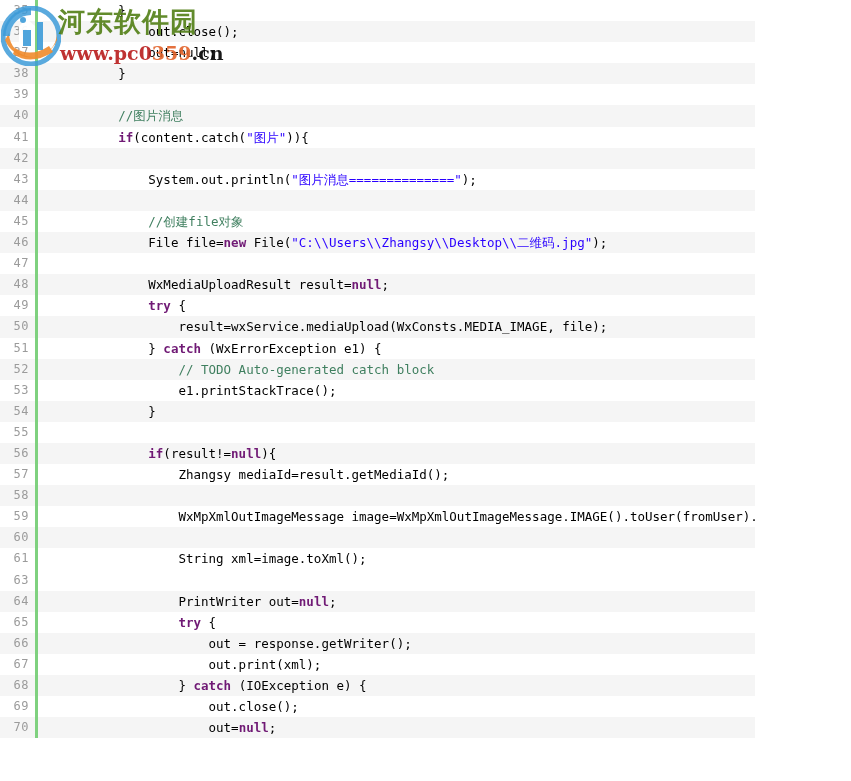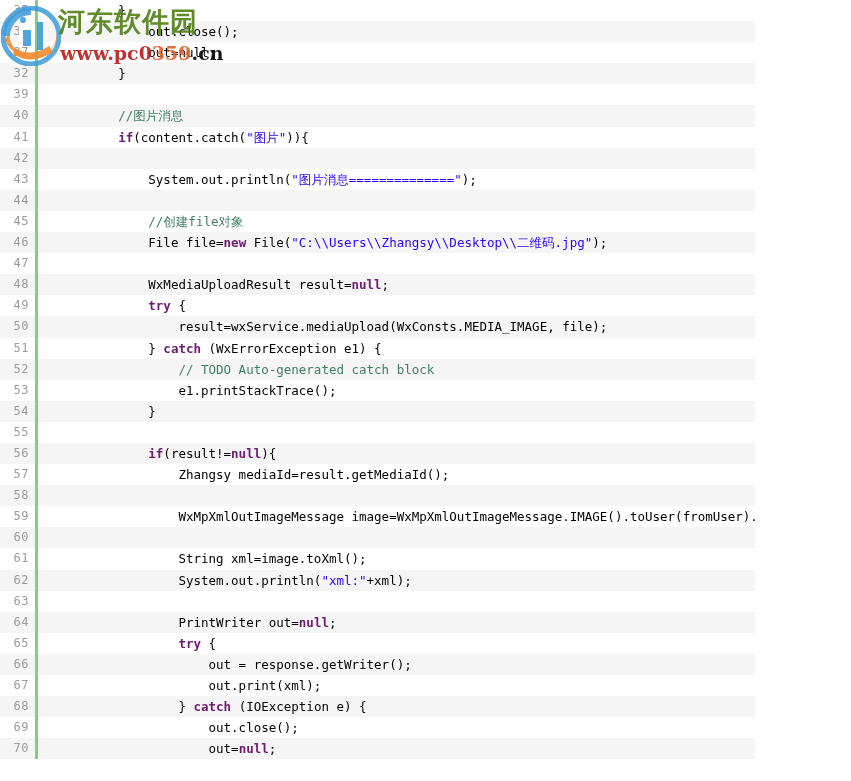--- a/index.html
+++ b/index.html
@@ -134,21 +134,21 @@
 </style>
 </head>
 <body>
 
 <div id="editor">
 
   <div class="code-area" id="code-area">
       <div class="code-row"><span class="gutter-num">35</span><span class="gutter-bar"></span><span class="gutter-pad"></span><span class="code-text"><span class="tok-pln">        }</span></span></div>
       <div class="code-row alt"><span class="gutter-num">36</span><span class="gutter-bar"></span><span class="gutter-pad"></span><span class="code-text"><span class="tok-pln">            out.close();</span></span></div>
       <div class="code-row"><span class="gutter-num">37</span><span class="gutter-bar"></span><span class="gutter-pad"></span><span class="code-text"><span class="tok-pln">            out=null;</span></span></div>
-      <div class="code-row alt"><span class="gutter-num">32</span><span class="gutter-bar"></span><span class="gutter-pad"></span><span class="code-text"><span class="tok-pln">        }</span></span></div>
+      <div class="code-row alt"><span class="gutter-num">38</span><span class="gutter-bar"></span><span class="gutter-pad"></span><span class="code-text"><span class="tok-pln">        }</span></span></div>
       <div class="code-row"><span class="gutter-num">39</span><span class="gutter-bar"></span><span class="gutter-pad"></span><span class="code-text"><span class="tok-pln"></span></span></div>
       <div class="code-row alt"><span class="gutter-num">40</span><span class="gutter-bar"></span><span class="gutter-pad"></span><span class="code-text"><span class="tok-cmt">        //图片消息</span></span></div>
       <div class="code-row"><span class="gutter-num">41</span><span class="gutter-bar"></span><span class="gutter-pad"></span><span class="code-text"><span class="tok-kw">        if</span><span class="tok-pln">(content.catch(</span><span class="tok-str">"图片"</span><span class="tok-pln">)){</span></span></div>
       <div class="code-row alt"><span class="gutter-num">42</span><span class="gutter-bar"></span><span class="gutter-pad"></span><span class="code-text"><span class="tok-pln"></span></span></div>
       <div class="code-row"><span class="gutter-num">43</span><span class="gutter-bar"></span><span class="gutter-pad"></span><span class="code-text"><span class="tok-pln">            System.out.println(</span><span class="tok-str">"图片消息=============="</span><span class="tok-pln">);</span></span></div>
       <div class="code-row alt"><span class="gutter-num">44</span><span class="gutter-bar"></span><span class="gutter-pad"></span><span class="code-text"><span class="tok-pln"></span></span></div>
       <div class="code-row"><span class="gutter-num">45</span><span class="gutter-bar"></span><span class="gutter-pad"></span><span class="code-text"><span class="tok-cmt">            //创建file对象</span></span></div>
       <div class="code-row alt"><span class="gutter-num">46</span><span class="gutter-bar"></span><span class="gutter-pad"></span><span class="code-text"><span class="tok-pln">            File file=</span><span class="tok-kw">new</span><span class="tok-pln"> File(</span><span class="tok-str">"C:\\Users\\Zhangsy\\Desktop\\二维码.jpg"</span><span class="tok-pln">);</span></span></div>
       <div class="code-row"><span class="gutter-num">47</span><span class="gutter-bar"></span><span class="gutter-pad"></span><span class="code-text"><span class="tok-pln"></span></span></div>
       <div class="code-row alt"><span class="gutter-num">48</span><span class="gutter-bar"></span><span class="gutter-pad"></span><span class="code-text"><span class="tok-pln">            WxMediaUploadResult result=</span><span class="tok-kw">null</span><span class="tok-pln">;</span></span></div>
@@ -158,21 +158,20 @@
       <div class="code-row alt"><span class="gutter-num">52</span><span class="gutter-bar"></span><span class="gutter-pad"></span><span class="code-text"><span class="tok-cmt">                // TODO Auto-generated catch block</span></span></div>
       <div class="code-row"><span class="gutter-num">53</span><span class="gutter-bar"></span><span class="gutter-pad"></span><span class="code-text"><span class="tok-pln">                e1.printStackTrace();</span></span></div>
       <div class="code-row alt"><span class="gutter-num">54</span><span class="gutter-bar"></span><span class="gutter-pad"></span><span class="code-text"><span class="tok-pln">            }</span></span></div>
       <div class="code-row"><span class="gutter-num">55</span><span class="gutter-bar"></span><span class="gutter-pad"></span><span class="code-text"><span class="tok-pln"></span></span></div>
       <div class="code-row alt"><span class="gutter-num">56</span><span class="gutter-bar"></span><span class="gutter-pad"></span><span class="code-text"><span class="tok-kw">            if</span><span class="tok-pln">(result!=</span><span class="tok-kw">null</span><span class="tok-pln">){</span></span></div>
       <div class="code-row"><span class="gutter-num">57</span><span class="gutter-bar"></span><span class="gutter-pad"></span><span class="code-text"><span class="tok-pln">                Zhangsy mediaId=result.getMediaId();</span></span></div>
       <div class="code-row alt"><span class="gutter-num">58</span><span class="gutter-bar"></span><span class="gutter-pad"></span><span class="code-text"><span class="tok-pln"></span></span></div>
       <div class="code-row"><span class="gutter-num">59</span><span class="gutter-bar"></span><span class="gutter-pad"></span><span class="code-text"><span class="tok-pln">                WxMpXmlOutImageMessage image=WxMpXmlOutImageMessage.IMAGE().toUser(fromUser).fromUser(touser).media</span></span></div>
       <div class="code-row alt"><span class="gutter-num">60</span><span class="gutter-bar"></span><span class="gutter-pad"></span><span class="code-text"><span class="tok-pln"></span></span></div>
       <div class="code-row"><span class="gutter-num">61</span><span class="gutter-bar"></span><span class="gutter-pad"></span><span class="code-text"><span class="tok-pln">                String xml=image.toXml();</span></span></div>
-      <div class="code-row alt"><span class="gutter-num">62</span><span class="gutter-bar"></span><span class="gutter-pad"></span><span class="code-text"><span class="tok-pln">                System.out.println(</span><span class="tok-str">"xml:"</span><span class="tok-pln">+xml);</span></span></div>
       <div class="code-row"><span class="gutter-num">63</span><span class="gutter-bar"></span><span class="gutter-pad"></span><span class="code-text"><span class="tok-pln"></span></span></div>
       <div class="code-row alt"><span class="gutter-num">64</span><span class="gutter-bar"></span><span class="gutter-pad"></span><span class="code-text"><span class="tok-pln">                PrintWriter out=</span><span class="tok-kw">null</span><span class="tok-pln">;</span></span></div>
       <div class="code-row"><span class="gutter-num">65</span><span class="gutter-bar"></span><span class="gutter-pad"></span><span class="code-text"><span class="tok-kw">                try</span><span class="tok-pln"> {</span></span></div>
       <div class="code-row alt"><span class="gutter-num">66</span><span class="gutter-bar"></span><span class="gutter-pad"></span><span class="code-text"><span class="tok-pln">                    out = response.getWriter();</span></span></div>
       <div class="code-row"><span class="gutter-num">67</span><span class="gutter-bar"></span><span class="gutter-pad"></span><span class="code-text"><span class="tok-pln">                    out.print(xml);</span></span></div>
       <div class="code-row alt"><span class="gutter-num">68</span><span class="gutter-bar"></span><span class="gutter-pad"></span><span class="code-text"><span class="tok-pln">                } </span><span class="tok-kw">catch</span><span class="tok-pln"> (IOException e) {</span></span></div>
       <div class="code-row"><span class="gutter-num">69</span><span class="gutter-bar"></span><span class="gutter-pad"></span><span class="code-text"><span class="tok-pln">                    out.close();</span></span></div>
       <div class="code-row alt"><span class="gutter-num">70</span><span class="gutter-bar"></span><span class="gutter-pad"></span><span class="code-text"><span class="tok-pln">                    out=</span><span class="tok-kw">null</span><span class="tok-pln">;</span></span></div>
     </div>
 

